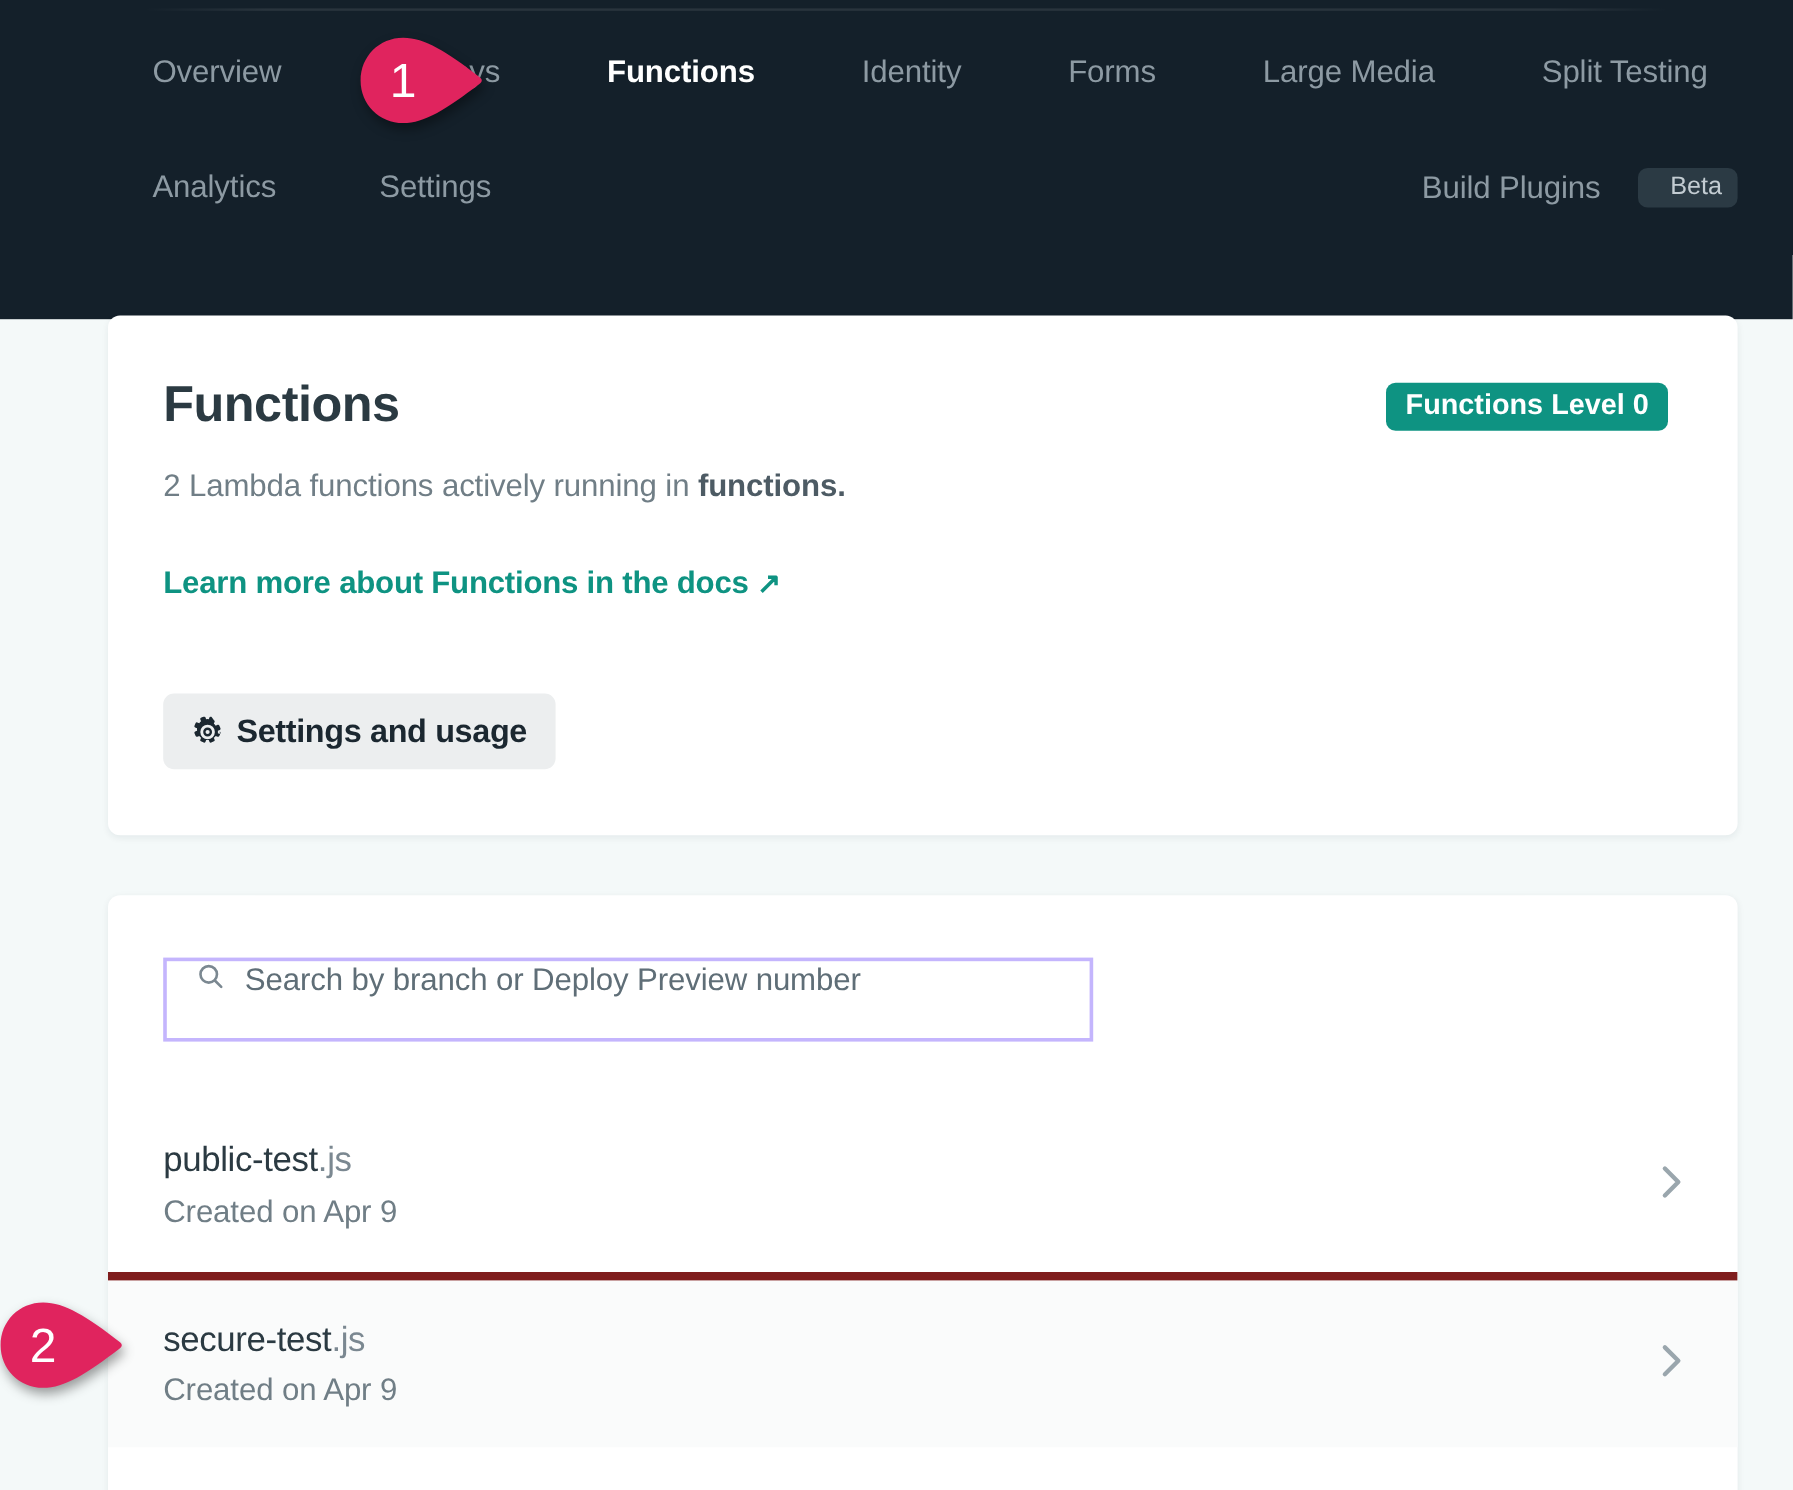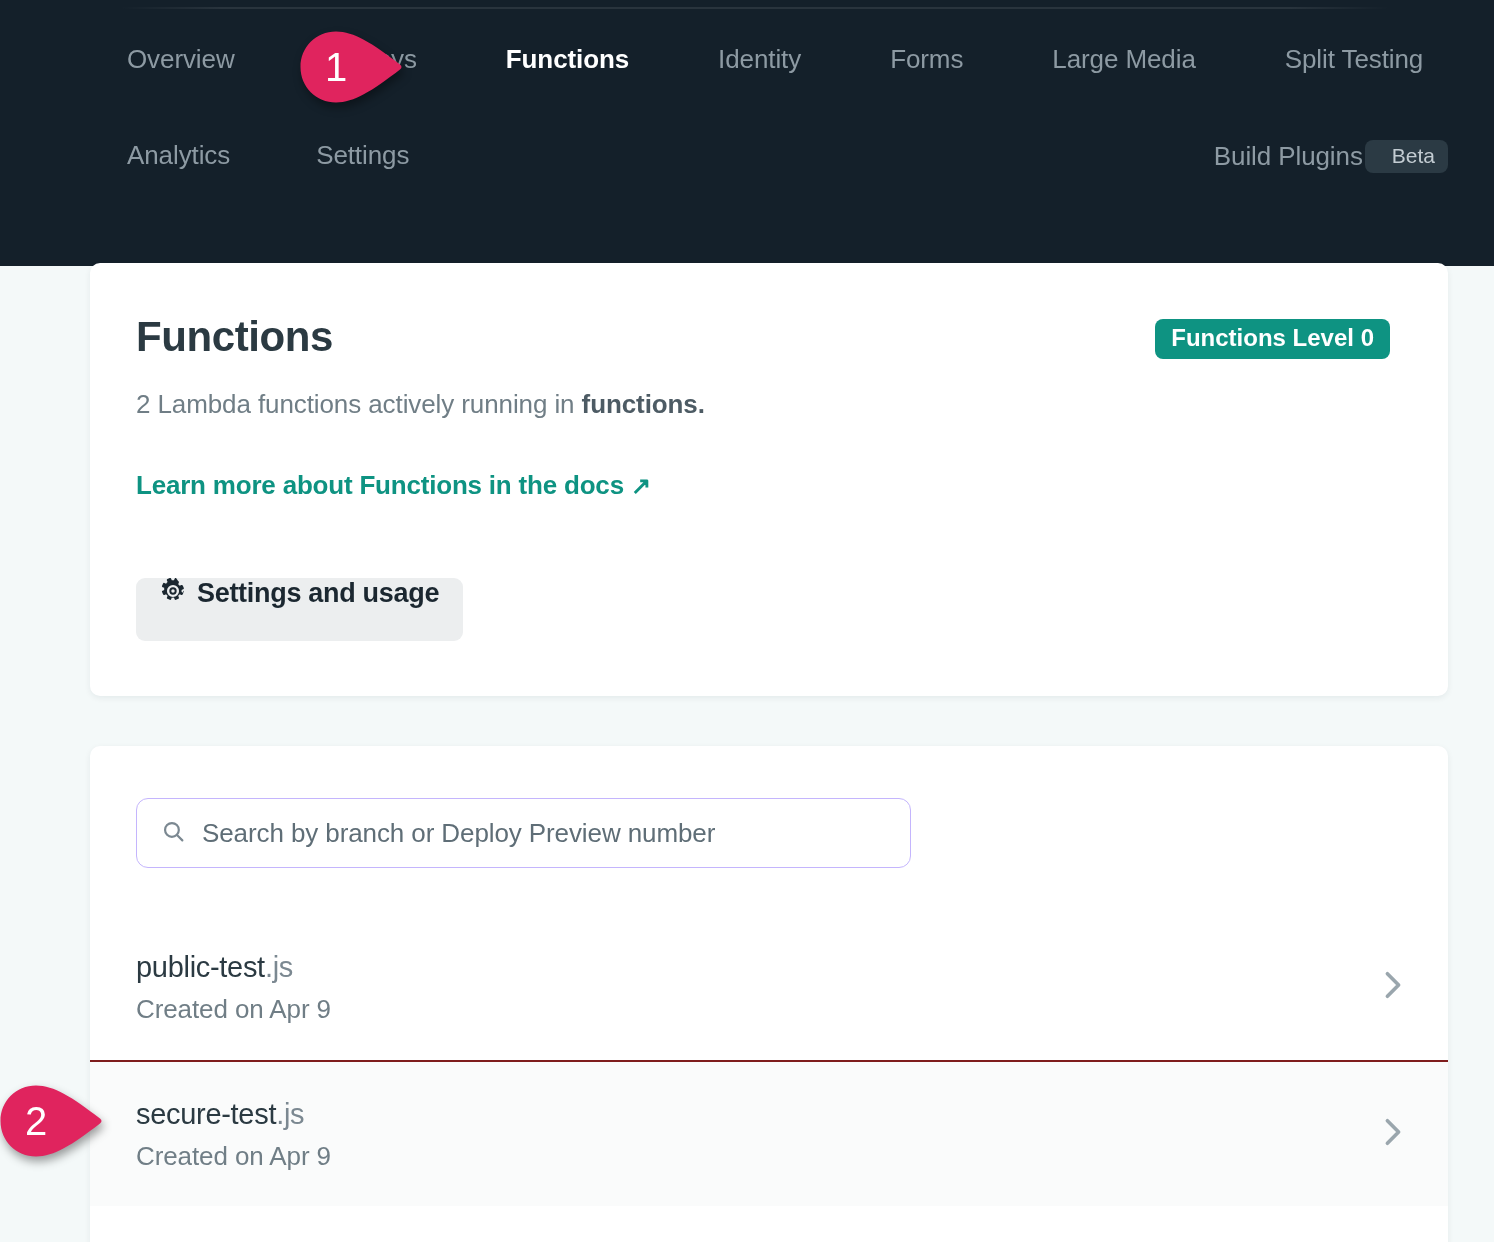--- a/index.html
+++ b/index.html
@@ -63,21 +63,21 @@
 
   .nav-gap-1 { width: 50px; }
   .nav-gap-2 { width: 47px; }
 
   .build-plugins-wrap {
     position: absolute;
     top: 140px;
     right: 46px;
     display: flex;
     align-items: center;
-    gap: 2px;
+    gap: 31px;
   }
 
   .beta-badge {
     background: #2b3a44;
     color: #c3ccd2;
     font-size: 21px;
     font-weight: 400;
     padding: 5px 13px 7px 27px;
     border-radius: 8px;
     line-height: 1;
@@ -186,45 +186,45 @@
 
   .settings-btn {
     position: absolute;
     left: 46px;
     top: 315px;
     height: 63px;
     background: #eceeef;
     border: none;
     border-radius: 9px;
     display: flex;
-    align-items: flex-start;
+    align-items: center;
     gap: 11px;
     padding: 0 24px;
     cursor: pointer;
     font-family: inherit;
   }
   .settings-btn-label {
     font-size: 27px;
     font-weight: 600;
     color: #1b2730;
     letter-spacing: -0.3px;
   }
   .gear-icon svg { display: block; }
 
   
   .search-wrap {
     position: absolute;
     left: 46px;
     top: 52px;
     width: 775px;
     height: 70px;
-    border: 1px solid #c4b5fd;
-    border-radius: 12px;
-    display: flex;
-    align-items: center;
+    border: 3px solid #c4b5fd;
+    border-radius: 0;
+    display: flex;
+    align-items: flex-start;
     padding-left: 24px;
     background: #fff;
   }
   .search-icon { flex: 0 0 auto; margin-right: 16px; display:block; }
   .search-input {
     border: none;
     outline: none;
     font-family: inherit;
     font-size: 26px;
     color: #4d5b64;
@@ -239,21 +239,21 @@
 
   .fn-row {
     position: relative;
     height: 146px;
     display: flex;
     align-items: center;
     padding: 0 46px;
     cursor: pointer;
   }
   .fn-row.hovered { background: #fafbfb; }
-  .fn-row + .fn-row { border-top: 2px solid #7f1d1d; }
+  .fn-row + .fn-row { border-top: 7px solid #7f1d1d; }
 
   .fn-text { flex: 1 1 auto; }
 
   .fn-name {
     font-size: 29px;
     color: #2b3a42;
     letter-spacing: -0.3px;
     line-height: 1.25;
   }
   .fn-name .ext { color: #7b8891; }

